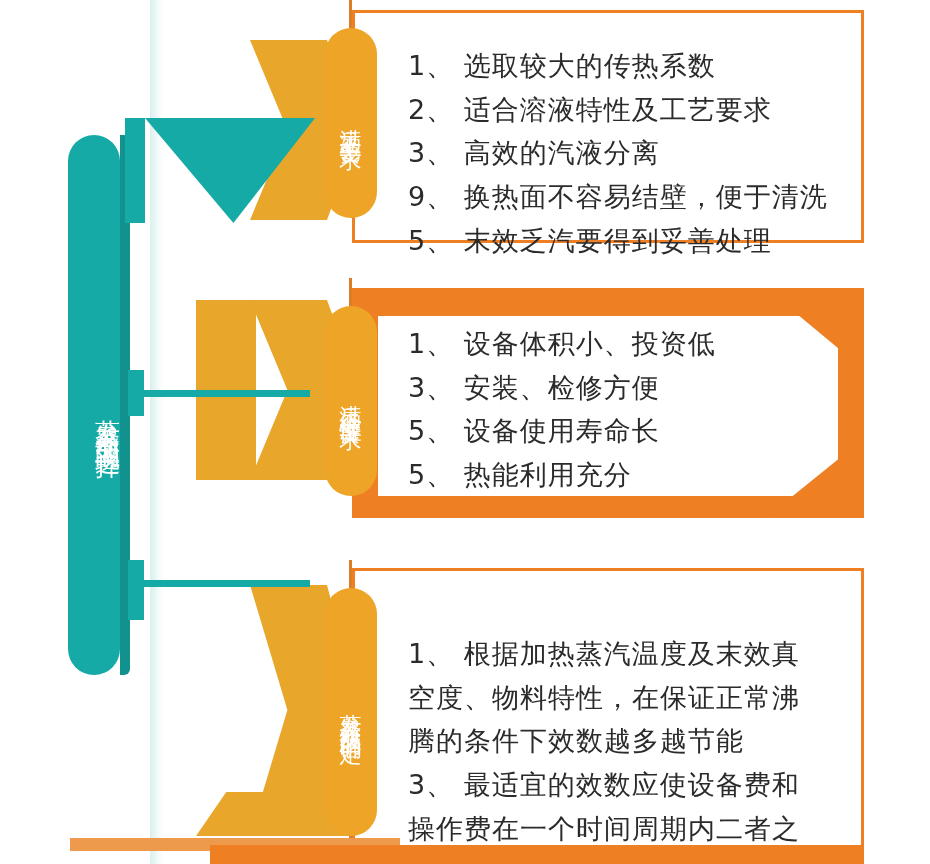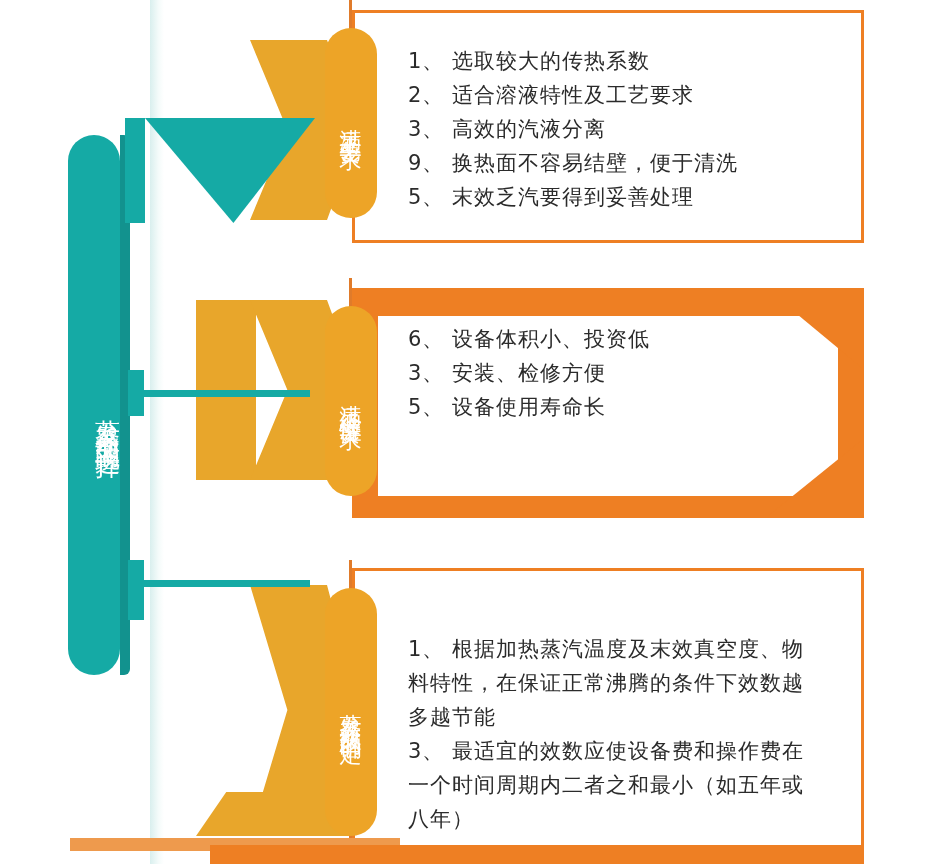--- a/index.html
+++ b/index.html
@@ -75,21 +75,21 @@
   .ts-3{left:476px;top:570px;width:330px;}
   .band-2{position:absolute;left:352px;top:288px;width:512px;height:28px;
       background:#ee7f23;overflow:hidden;}
   .band-2 .tt{position:absolute;left:96px;top:14px;white-space:nowrap;
       font-size:19px;color:#ffffff;letter-spacing:2px;}
   .ts-bottom{position:absolute;left:520px;top:832px;width:360px;height:16px;overflow:hidden;}
   .ts-bottom .tt{position:absolute;left:0;top:-12px;white-space:nowrap;
       font-size:15px;color:#8a8a8a;letter-spacing:2px;opacity:.55;}
 
   
-  .lines{position:absolute;color:#2b2b2b;font-size:21px;line-height:1.62;
+  .lines{position:absolute;color:#2b2b2b;font-size:27px;line-height:1.62;
       letter-spacing:1px;}
   .lines div{white-space:nowrap;}
   .lines-1{left:408px;top:44px;}
   .lines-2{left:408px;top:322px;}
   .lines-3{left:408px;top:632px;width:400px;}
   .lines-3 div{white-space:normal;}
 
   
   .bottombar{position:absolute;left:210px;top:845px;width:654px;height:19px;background:#ee7f23;}
   .bottombar-2{position:absolute;left:70px;top:838px;width:330px;height:13px;background:#ee9a4d;}
@@ -137,23 +137,24 @@
   <div class="pill pill-1">满足工艺要求</div>
 
   <div class="card card-2"></div>
   <div class="card-2-inner"></div>
   <div class="corner corner-tr"></div>
   <div class="corner corner-br"></div>
   <div class="band-2">
     <div class="tt"></div>
   </div>
   <div class="lines lines-2">
-    <div>6、 设备体积小、投资低</div>
+    <div>1、 设备体积小、投资低</div>
     <div>3、 安装、检修方便</div>
     <div>5、 设备使用寿命长</div>
+    <div>5、 热能利用充分</div>
   </div>
   <div class="pill pill-2">满足经济性要求</div>
 
   <div class="card card-3"></div>
   <div class="title-strip ts-3">
     <div class="tt"></div>
   </div>
   <div class="lines lines-3">
     <div>1、 根据加热蒸汽温度及末效真空度、物料特性，在保证正常沸腾的条件下效数越多越节能</div>
     <div>3、 最适宜的效数应使设备费和操作费在一个时间周期内二者之和最小（如五年或八年）</div>

